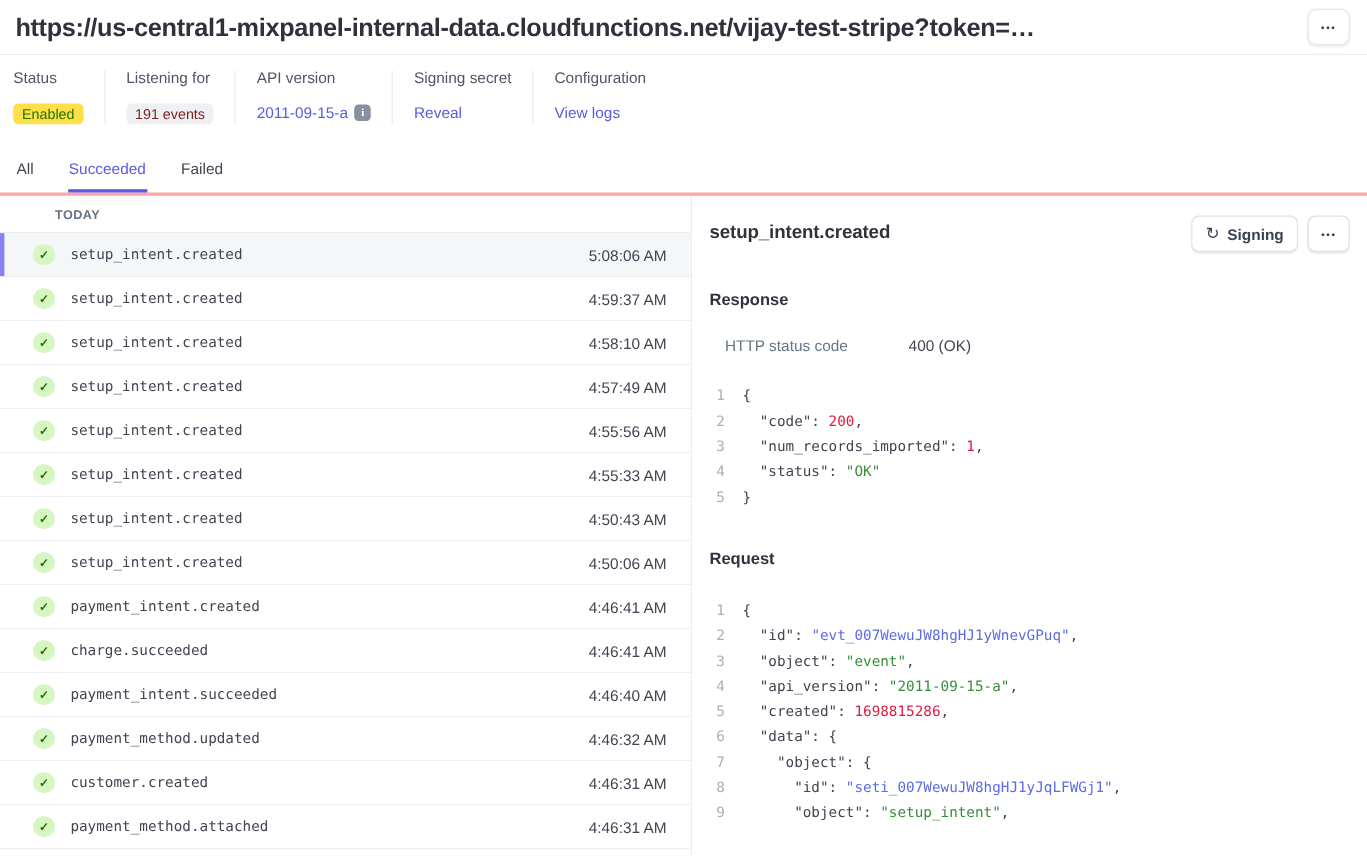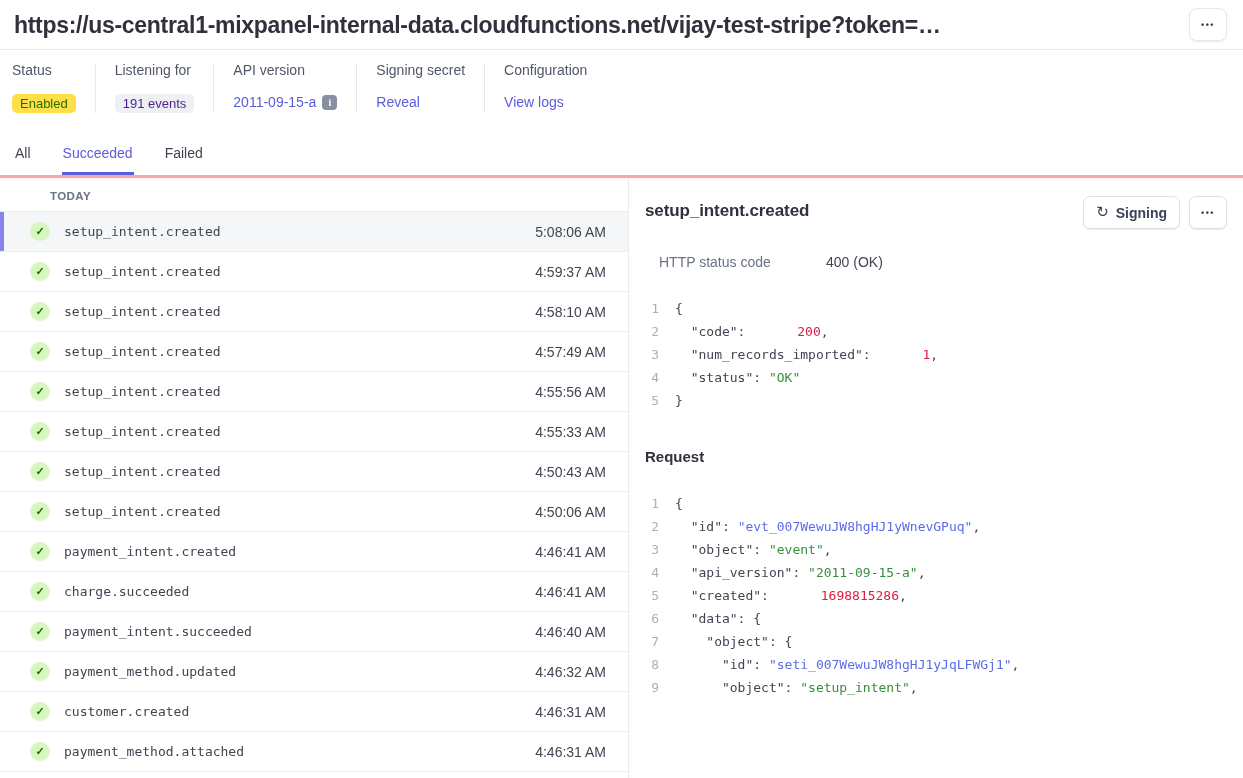--- a/index.html
+++ b/index.html
@@ -16,21 +16,21 @@
     box-shadow:0 1px 2px rgba(20,30,50,.08); color:#3c4257; font-size:9px; letter-spacing:1.5px;
     display:flex; align-items:center; justify-content:center; font-weight:700; }
 
   
   .status-bar { display:flex; align-items:flex-start; padding:12px 16px 16px 12px; }
   .status-col { display:flex; flex-direction:column; gap:16px; }
   .status-label { font-size:14px; color:#4f5666; }
   .status-divider { width:1px; align-self:stretch; background:#e3e8ee; margin:2px 19px 0 19px; }
   .badge { display:inline-block; font-size:13px; font-weight:500; padding:2px 8px; border-radius:5px; width:max-content; }
   .badge-green { background:#fde047; color:#217005; }
-  .badge-gray  { background:#eef0f3; color:#4c1d95; }
+  .badge-gray  { background:#eef0f3; color:#7f1d1d; }
   .link { color:#5b5be0; font-size:14px; font-weight:500; cursor:pointer; text-decoration:none; }
   .apiver-row { display:flex; align-items:center; gap:6px; }
   .info-icon { width:15px; height:15px; border-radius:4px; background:#8690a0; color:#fff;
     font-size:10px; font-weight:700; display:inline-flex; align-items:center; justify-content:center;
     font-family:"Liberation Serif", serif; }
 
   
   .tabs { display:flex; gap:30px; padding:8px 16px 0 14px; border-bottom:3px solid #fca5a5; }
   .tab { font-size:14px; color:#414552; padding:8px 1px 11px; cursor:pointer; border-bottom:3px solid transparent; }
   .tab.active { color:#5b5be0; font-weight:500; border-bottom-color:#5b5be0; }
@@ -63,21 +63,21 @@
   .section-heading { font-size:15px; font-weight:700; color:#30313d; }
   .response-heading { margin-top:35px; }
   .kv-row { margin-top:25px; display:flex; padding-left:14px; }
   .kv-label { width:167px; font-size:14px; color:#687385; }
   .kv-value { font-size:14px; color:#414552; }
 
   .code-block { margin-top:27px; }
   .code-line { display:flex; line-height:23px; font-size:13px; }
   .code-ln { width:14px; text-align:right; color:#a8b0bd; flex:none; margin-right:16px; }
   .code-text { white-space:pre; color:#414552; }
-  .c-num { color:#df1b41;margin-left:44px; }
+  .c-num { color:#df1b41; }
   .c-str { color:#388e3c; }
   .c-id  { color:#5b6ce6; }
 
   .request-heading { margin-top:36px; }
 </style>
 </head>
 <body>
 
 <div class="page-header">
   <div class="page-title">https://us-central1-mixpanel-internal-data.cloudfunctions.net/vijay-test-stripe?token=…</div>
@@ -207,20 +207,21 @@
         <button class="btn">
           <span class="refresh-glyph">↻</span>
           <span>Signing</span>
         </button>
         <button class="btn icon-only">
           <span>•••</span>
         </button>
       </div>
     </div>
 
+    <div class="section-heading response-heading">Response</div>
 
     <div class="kv-row">
       <div class="kv-label">HTTP status code</div>
       <div class="kv-value">400 (OK)</div>
     </div>
 
     <div class="code-block mono" id="response-code">
         <div class="code-line">
           <span class="code-ln">1</span>
           <span class="code-text"><span>{</span></span>

